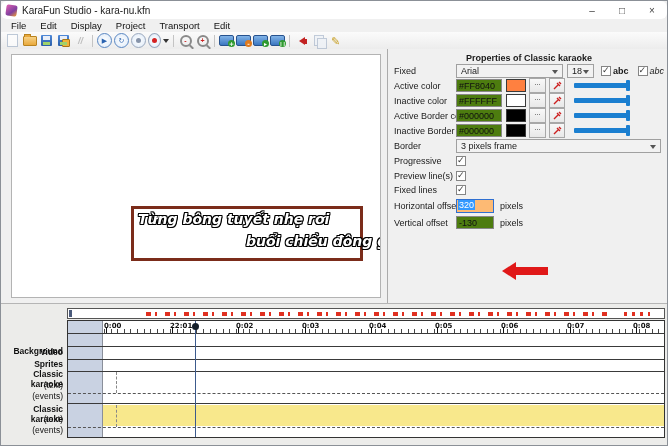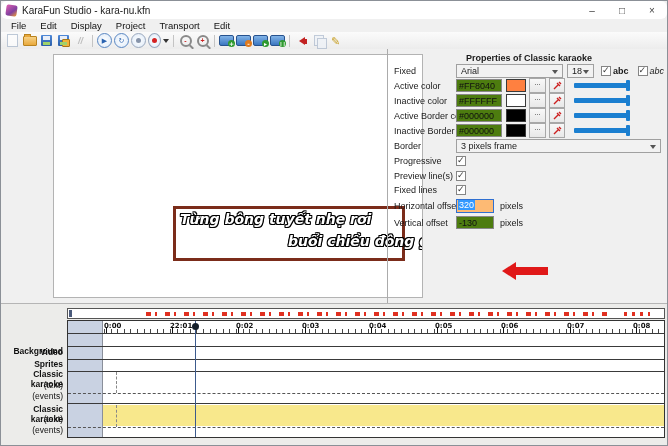--- a/index.html
+++ b/index.html
@@ -34,21 +34,21 @@
   .i-scr{width:13px;height:9px;background:linear-gradient(#82b4e8,#3a76c0);border:1px solid #27528e;border-radius:2px;position:relative;}
   .i-scr b{position:absolute;right:-2px;bottom:-2px;width:7px;height:7px;border-radius:50%;color:#fff;font-size:6px;line-height:7px;text-align:center;font-family:"DejaVu Sans",sans-serif;}
   .bg-grn{background:#2f9a2f;} .bg-org{background:#e07a1d;}
   .i-spk{width:0;height:0;border:4px solid transparent;border-right:6px solid #c22222;position:relative;margin-left:-3px;}
   .i-spk::before{content:"";position:absolute;left:5px;top:-2px;width:3px;height:5px;background:#c22222;}
   .i-copy{width:8px;height:9px;background:#eef2f8;border:1px solid #aab8cc;position:relative;opacity:.7;}
   .i-copy::before{content:"";position:absolute;left:2px;top:2px;width:8px;height:9px;background:#eef2f8;border:1px solid #aab8cc;}
   .i-pen{font-size:11px;color:#c9a22a;line-height:0;}
   
   .main{position:absolute;top:48px;left:0;width:668px;height:254px;background:#f0f0f0;}
-  .canvas{position:absolute;left:10px;top:5px;width:368px;height:242px;background:#fff;border:1px solid #b3b3b3;overflow:hidden;margin-left:42px;}
+  .canvas{position:absolute;left:10px;top:5px;width:368px;height:242px;background:#fff;border:1px solid #b3b3b3;overflow:hidden;}
   .kbox{position:absolute;left:119px;top:151px;width:226px;height:49px;border:3px solid #7b2c1a;}
   .kline{position:absolute;font-family:"DejaVu Sans",sans-serif;font-weight:bold;font-style:italic;font-size:14px;color:#ffffff;white-space:nowrap;
     text-shadow:-1px -1px 0 #000,1px -1px 0 #000,-1px 1px 0 #000,1px 1px 0 #000,0 -1px 0 #000,0 1px 0 #000,-1px 0 0 #000,1px 0 0 #000;}
   .kl1{left:4px;top:2px;} .kl2{left:112px;top:24px;}
   .splitter{position:absolute;left:386px;top:0;width:1px;height:254px;background:#ababab;}
   
   .props{position:absolute;left:388px;top:0;width:280px;height:254px;font-size:9px;color:#1a1a1a;}
   .phead{height:10px;padding-top:4px;text-align:center;font-weight:bold;}
   .pr{position:relative;height:15px;display:flex;align-items:center;padding-left:5px;box-sizing:border-box;}
   .pr.h14{height:14px;} .pr.h16{height:16px;} .pr.h17{height:17px;}

